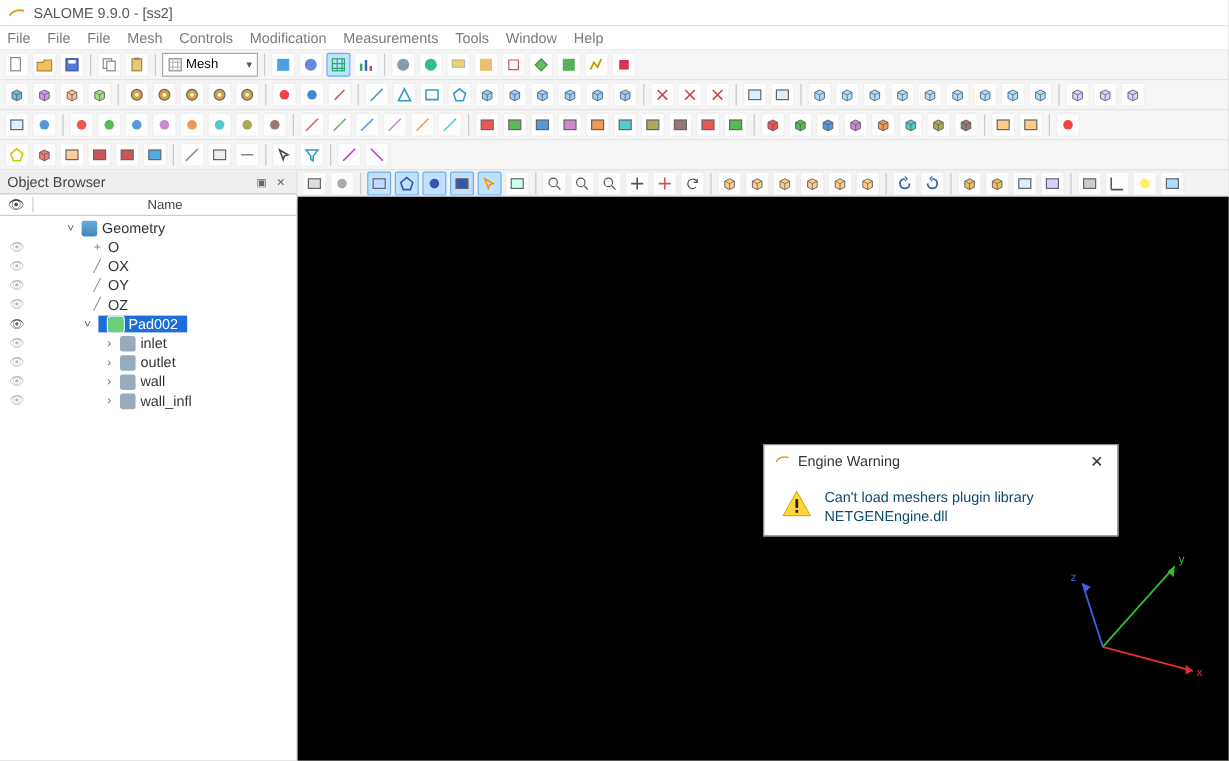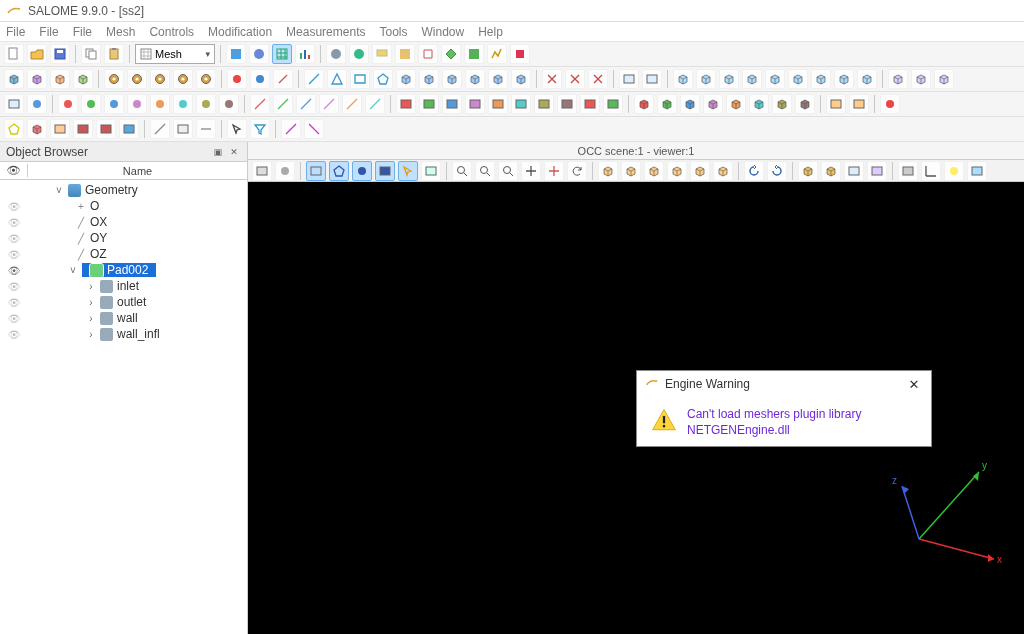--- a/index.html
+++ b/index.html
@@ -30,21 +30,21 @@
 .ic { width:13px; height:13px; display:inline-block; border-radius:2px; }
 .selected { background:#1a6fd8; color:#fff; }
 .selected .ic { outline:1px solid #fff; }
 .viewport { flex:1; display:flex; flex-direction:column; background:#ece9d8; }
 .vp-tab { height:18px; background:#f5f5f5; display:flex; align-items:center; justify-content:center; font-size:11px; color:#555; border-bottom:1px solid #ccc; }
 .vp-toolbar { height:22px; display:flex; align-items:center; gap:3px; padding:0 4px; background:#f2f2f2; border-bottom:1px solid #ccc; overflow:hidden; }
 .vp-canvas { flex:1; background:#000; position:relative; }
 .dialog { position:absolute; left:636px; top:370px; width:296px; background:#fff; border:1px solid #888; box-shadow:2px 2px 6px rgba(0,0,0,0.3); z-index:5000; }
 .dlg-title { height:26px; display:flex; align-items:center; padding:0 8px; font-size:12px; color:#333; justify-content:space-between; }
 .dlg-title .closex { width:18px; height:18px; display:flex; align-items:center; justify-content:center; cursor:pointer; font-size:13px;}
-.dlg-body { padding:10px 14px 8px 14px; display:flex; gap:10px; align-items:flex-start; font-size:12px; color:#6d28d9;justify-content:center; }
+.dlg-body { padding:10px 14px 8px 14px; display:flex; gap:10px; align-items:flex-start; font-size:12px; color:#0c4a6e;justify-content:center; }
 .warn-icon { width:26px; height:26px; flex:0 0 auto; }
 .dlg-btns { display:flex; justify-content:flex-end; padding:6px 12px 12px; }
 .ok-btn { width:64px; height:20px; border:1px solid #1a6fd8; background:#e8f0fe; font-size:11px; cursor:pointer; }
 .triad { position:absolute; right:20px; bottom:60px; width:120px; height:120px; }
 </style>
 </head>
 <body>
 
 <div class="titlebar">
   <span class="logo">
@@ -775,23 +775,20 @@
         <div class="tlabel" style="padding-left:58px">
           <span class="exp">›</span>
           <span class="ic" style="background:#9ab"></span>
           <span>wall_infl</span>
         </div>
       </div>
     </div>
   </div>
 
   <div class="viewport">
-    <div class="vp-tab">
-        <span>OCC scene:1 - viewer:1</span>
-      </div>
     <div class="vp-toolbar" id="vptb">
         <div class="tbtn">
           <svg viewBox="0 0 14 14">
             <rect x="2" y="3" width="10" height="8" fill="#ddd" stroke="#666"></rect>
           </svg>
         </div>
         <div class="tbtn">
           <svg viewBox="0 0 14 14">
             <circle cx="7" cy="7" r="4" fill="#aaa"></circle>
           </svg>

